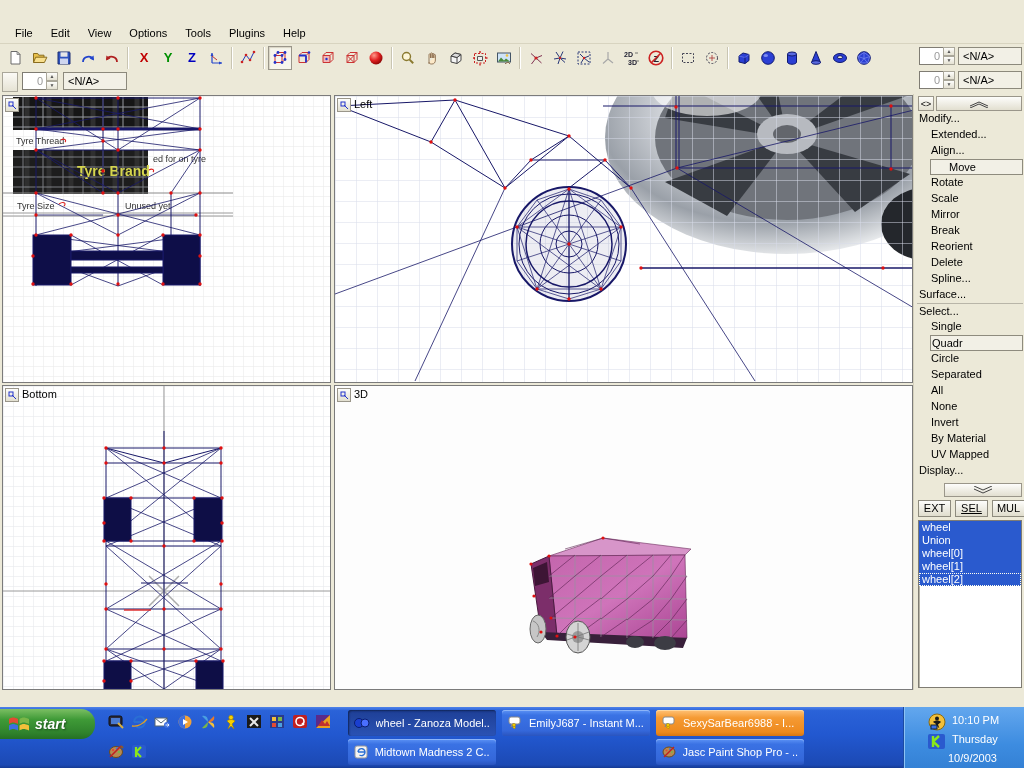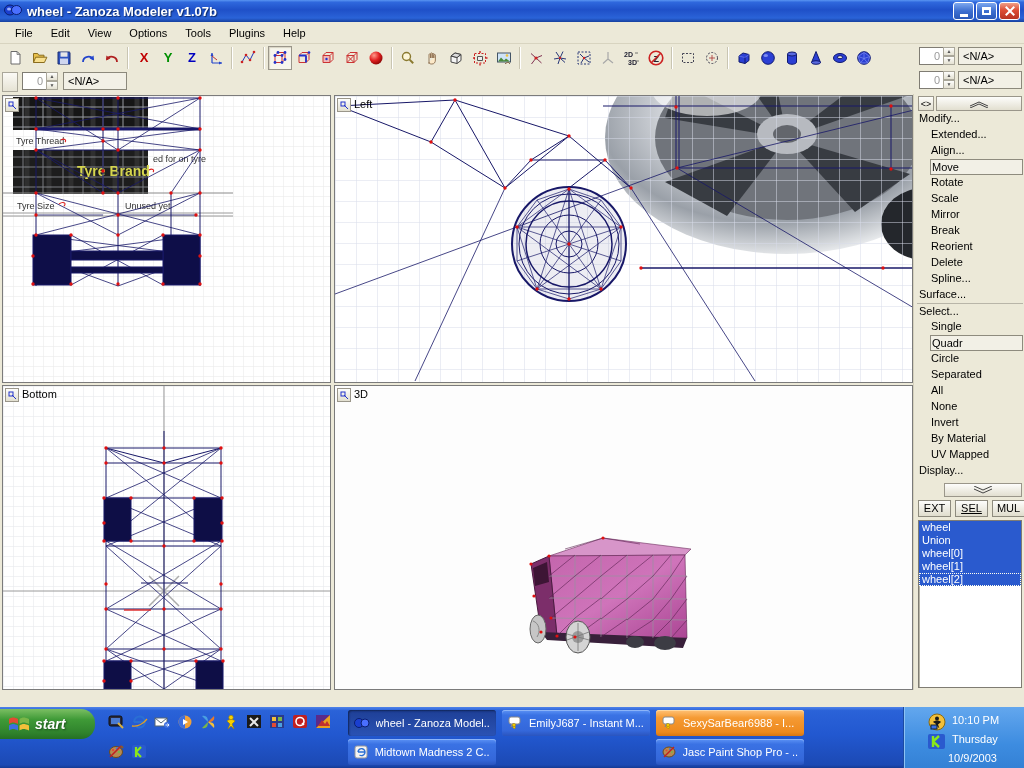--- a/index.html
+++ b/index.html
@@ -76,39 +76,20 @@
   .tray { left:903px; top:0; width:121px; height:75px;
     background:linear-gradient(180deg,#63a7ee 0%,#3d8ce0 50%,#2f7ace 100%);
     border-left:1px solid #1b4aa2; box-shadow:inset 1px 0 0 #8cc2f4; color:#fff; }
   .trayline { position:absolute; left:48px; width:70px; height:14px; color:#fff; }
 </style>
 </head>
 <body>
 
 <div class="screen">
 
-  <div class="abs titlebar">
-    <span>
-      <svg width="18" height="14" viewBox="0 0 18 14">
-          <ellipse cx="6" cy="7" rx="5.5" ry="5" fill="#1a3fd0" stroke="#0a1f70"></ellipse>
-          <ellipse cx="12.5" cy="7" rx="5" ry="4.5" fill="#4a6fff" stroke="#0a1f70"></ellipse>
-          <ellipse cx="5" cy="6" rx="2" ry="1.5" fill="#9ab0ff"></ellipse>
-        </svg>
-    </span>
-    <span class="title">wheel - Zanoza Modeler v1.07b</span>
-    <span class="winbtn">
-        <span class="glyph-min"></span>
-      </span>
-    <span class="winbtn">
-        <span class="glyph-max"></span>
-      </span>
-    <span class="winbtn close">
-        <span class="glyph-x"></span>
-      </span>
-  </div>
 
   <div class="abs menubar">
     <span class="menuitem">File</span>
     <span class="menuitem">Edit</span>
     <span class="menuitem">View</span>
     <span class="menuitem">Options</span>
     <span class="menuitem">Tools</span>
     <span class="menuitem">Plugins</span>
     <span class="menuitem">Help</span>
   </div>
@@ -664,21 +645,21 @@
     <span class="abs widebtn" style="left:4px; top:2px; width:16px; height:15px; font-size:9px;">&lt;&gt;</span>
     <span class="abs widebtn" style="left:22px; top:2px; width:86px; height:15px;">
         <svg width="22" height="8">
           <path d="M2 6l9-4 9 4M2 8l9-4 9 4" fill="none" stroke="#444"></path>
         </svg>
       </span>
 
     <div class="side-item header" style="top:17px;">Modify...</div>
     <div class="side-item" style="top:33px;">Extended...</div>
     <div class="side-item" style="top:49px;">Align...</div>
-    <div class="side-item sel" style="top:65px; left:16px; width:93px; padding-left:1px;">Move</div>
+    <div class="side-item sel" style="top:65px; left:16px; width:93px; padding-left:18px;">Move</div>
     <div class="side-item" style="top:81px;">Rotate</div>
     <div class="side-item" style="top:97px;">Scale</div>
     <div class="side-item" style="top:113px;">Mirror</div>
     <div class="side-item" style="top:129px;">Break</div>
     <div class="side-item" style="top:145px;">Reorient</div>
     <div class="side-item" style="top:161px;">Delete</div>
     <div class="side-item" style="top:177px;">Spline...</div>
     <div class="side-item header" style="top:193px;">Surface...</div>
     <div class="side-item header" style="top:209px; border-top:1px solid #b8b5a8;">Select...</div>
     <div class="side-item" style="top:225px;">Single</div>

